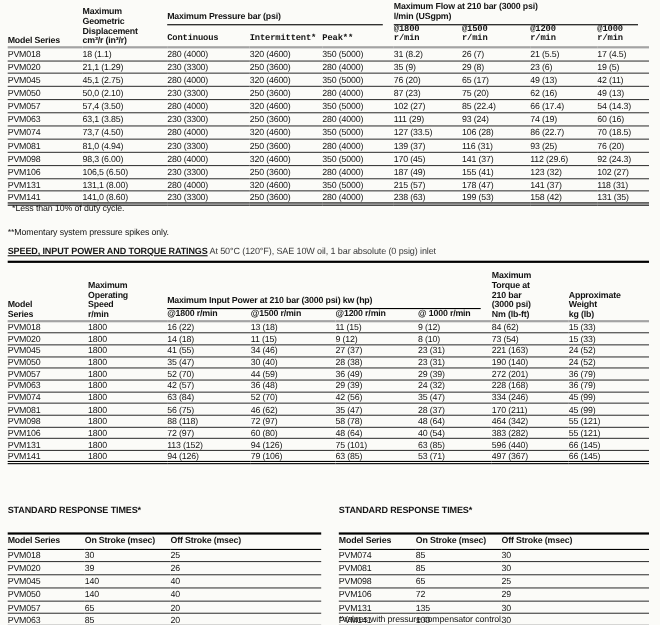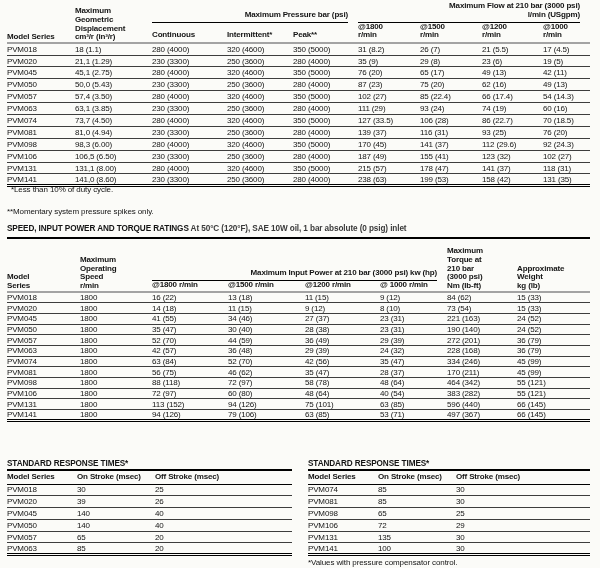--- a/index.html
+++ b/index.html
@@ -14,56 +14,56 @@
 
   table { border-collapse:collapse; table-layout:fixed; width:100%; }
   th, td {
     text-align:left; padding:0;
     font-size:8px; letter-spacing:-0.15px;
   }
   thead th {
     font-weight:bold; vertical-align:bottom;
     white-space:pre-line; line-height:8.8px;
   }
-  .grp-label { border-bottom:1px solid #000; padding-bottom:2px; margin-right:10px;text-align:right; }
+  .grp-label { border-bottom:1px solid #000; padding-bottom:2px; margin-right:10px; }
   .hrule { border-bottom:2px solid #a3a3a3; }
   tbody td { vertical-align:middle; border-bottom:1px solid #3d3d3d; white-space:nowrap; overflow:hidden; }
   tbody tr:last-child td { border-bottom:3px double #000;margin-top:39px; }
 
   
   .t1-wrap { position:absolute; left:7px; top:2px; width:583px; }
   .t1 thead tr.r1 th { height:17px; }
-  .t1 thead tr.r2 th { height:19px; padding-bottom:2px; }
+  .t1 thead tr.r2 th { height:19px; padding-bottom:2px;font-family:Liberation Mono, monospace; }
   .t1 tbody td { height:11.9px; }
 
   .fn1 { position:absolute; left:11px; top:185px; font-size:8px; letter-spacing:-0.1px; }
   .fn2 { position:absolute; left:7px;  top:207px; font-size:8px; letter-spacing:-0.1px; }
 
   
   .sec2 {
     position:absolute; left:7px; top:224px; width:583px;
     border-bottom:2.5px solid #000; padding-bottom:3px;
     font-size:8.2px; line-height:9.5px;
   }
-  .sec2 .sec2-title { font-weight:bold; letter-spacing:-0.1px; }
-  .sec2 .sec2-sub { font-weight:bold; color:#3a3a3a; letter-spacing:-0.1px; }
+  .sec2 .sec2-title { font-weight:bold; letter-spacing:-0.1px;text-decoration:underline; }
+  .sec2 .sec2-sub { font-weight:normal; color:#3a3a3a; letter-spacing:-0.1px; }
 
   
   .t2-wrap { position:absolute; left:7px; top:241px; width:583px; }
   .t2 thead tr.r1 th { height:40px; }
   .t2 thead tr.r2 th { height:11px; padding-bottom:1px; }
   .t2 tbody td { height:10.7px; }
 
   
   .resp { position:absolute; top:459px; }
   .resp-left  { left:7px;   width:285px; }
   .resp-right { left:308px; width:282px; }
   .resp-title {
     font-size:8.2px; font-weight:bold; letter-spacing:-0.1px;
-    padding-bottom:1px; border-bottom:2px solid #000;
+    padding-bottom:16px; border-bottom:2px solid #000;
   }
   .resp table thead th { height:13px; border-bottom:1.5px solid #000; padding-bottom:2px; white-space:nowrap; }
   .resp tbody td { height:11.8px; }
   .resp-fn { position:absolute; left:308px; top:558px; font-size:8px; letter-spacing:-0.1px; }
 </style>
 </head>
 <body>
 
 <div class="page">
 
@@ -134,21 +134,21 @@
             <td>280 (4000)</td>
             <td>320 (4600)</td>
             <td>350 (5000)</td>
             <td>76 (20)</td>
             <td>65 (17)</td>
             <td>49 (13)</td>
             <td>42 (11)</td>
           </tr>
           <tr>
             <td>PVM050</td>
-            <td>50,0 (5.43)</td>
+            <td>50,0 (2.10)</td>
             <td>230 (3300)</td>
             <td>250 (3600)</td>
             <td>280 (4000)</td>
             <td>87 (23)</td>
             <td>75 (20)</td>
             <td>62 (16)</td>
             <td>49 (13)</td>
           </tr>
           <tr>
             <td>PVM057</td>

